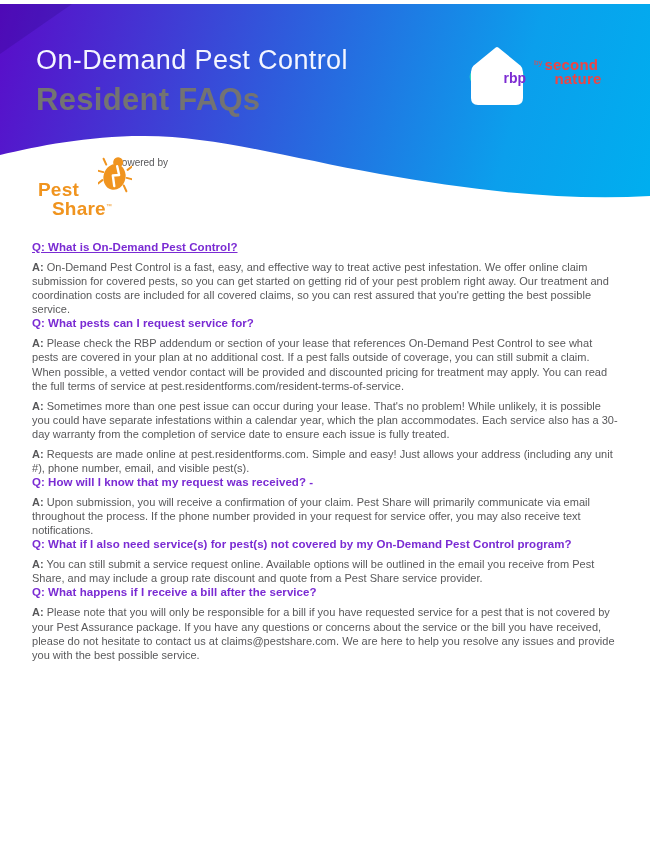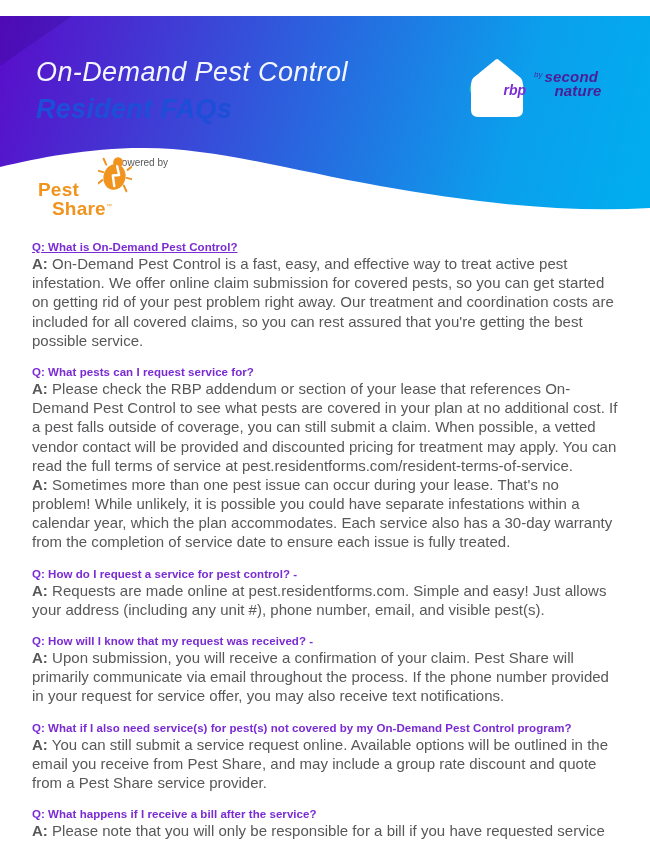--- a/index.html
+++ b/index.html
@@ -6,67 +6,67 @@
   html, body { background: #ffffff; }
   body {
     width: 650px; height: 841px;
     font-family: "Liberation Sans", "DejaVu Sans", sans-serif;
     position: relative;
     overflow: hidden;
   }
   .page { width: 650px; height: 841px; position: relative; background: #fff; }
 
   
-  .header { position: absolute; top: 16px; left: 0; width: 543px; height: 220px; font-style: italic; }
+  .header { position: absolute; top: 4px; left: 0; width: 543px; height: 220px; }
   .header svg.wave { position: absolute; top: 0; left: 0; display: block; }
   .header-titles { position: absolute; top: 40px; left: 36px; color: #ffffff; }
   .title-line1 {
     font-size: 27px; font-weight: 400; letter-spacing: 0.4px;
     color: #f4f6ff; line-height: 1.2;
   }
   .title-line2 {
-    font-size: 27px; font-weight: 700; letter-spacing: 0.3px;
-    color: #1d4ed8; line-height: 1.2; margin-top: 5px;
+    font-size: 31px; font-weight: 700; letter-spacing: 0.3px;
+    color: #737373; line-height: 1.2; margin-top: 5px;
   }
 
   
   .brand-lockup { position: absolute; top: 42px; left: 468px; width: 150px; height: 64px; }
   .rbp-badge { position: absolute; left: 0; top: 0; width: 58px; height: 62px; }
   .rbp-diamond {
     position: absolute; left: 7px; top: 9px; width: 44px; height: 44px;
     background: #2dd2c6; border-radius: 9px; transform: rotate(45deg);
   }
   .rbp-house { position: absolute; left: 2px; top: 0; }
   .rbp-text {
     position: absolute; left: 0; top: 24px; width: 58px; text-align: right;
     color: #7c2bd2; font-weight: 700; font-size: 14px; letter-spacing: 0px;
   }
-  .sn-block { position: absolute; left: 66px; top: 12px; color: #4c1d95; }
+  .sn-block { position: absolute; left: 66px; top: 12px; color: #ef4444; }
   .sn-by { font-size: 8px; font-weight: 400; vertical-align: top; opacity: 0.9; margin-right: 2px; }
   .sn-words { display: inline-block; font-weight: 700; font-size: 15px; line-height: 0.95; letter-spacing: 0.2px; }
   .sn-line2 { padding-left: 10px; }
 
   
   .powered { position: absolute; top: 157px; left: 38px; width: 130px; height: 60px; }
   .powered-label { font-size: 10px; color: #58585a; font-weight: 400; margin-left: 18px; text-align: right; }
   .ps-line1 { font-size: 19px; font-weight: 700; color: #f0941f; line-height: 1.0; letter-spacing: 0.2px; margin-top: 12px; }
   .ps-line2 { font-size: 19px; font-weight: 700; color: #f0941f; line-height: 1.0; margin-left: 14px; letter-spacing: 0.2px; }
   .ps-tm { font-size: 6px; vertical-align: super; font-weight: 400; }
   .ps-bug { position: absolute; left: 60px; top: -2px; }
 
   
   .content { position: absolute; top: 228px; left: 32px; width: 588px; }
   .faq-q {
     color: #7a2bd3; font-weight: 700; font-size: 11.5px;
-    line-height: 1.22; margin-top: 15px; letter-spacing: 0.05px;
+    line-height: 1.22; letter-spacing: 0.05px;
   }
   .faq-q:first-child { margin-top: 12px; text-decoration: underline; }
   .faq-a {
-    color: #58585a; font-size: 15px; line-height: 1.28;
-    letter-spacing: 0.02px;
+    color: #58585a; font-size: 11px; line-height: 1.28;
+    margin-top: 6px; letter-spacing: 0.02px;
   }
   .a-prefix { font-weight: 700; }
 </style>
 </head>
 <body>
 
 <div class="page">
 
   <div class="header">
     <svg class="wave" width="650" height="220" viewBox="0 0 650 220">
@@ -126,21 +126,20 @@
   <div class="content">
 
     <div class="faq-q">Q: What is On-Demand Pest Control?</div>
     <div class="faq-a"><span class="a-prefix">A:</span> <span>On-Demand Pest Control is a fast, easy, and effective way to treat active pest infestation. We offer online claim submission for covered pests, so you can get started on getting rid of your pest problem right away. Our treatment and coordination costs are included for all covered claims, so you can rest assured that you're getting the best possible service.</span></div>
 
     <div class="faq-q">Q: What pests can I request service for?</div>
     <div class="faq-a"><span class="a-prefix">A:</span> <span>Please check the RBP addendum or section of your lease that references On-Demand Pest Control to see what pests are covered in your plan at no additional cost. If a pest falls outside of coverage, you can still submit a claim. When possible, a vetted vendor contact will be provided and discounted pricing for treatment may apply. You can read the full terms of service at pest.residentforms.com/resident-terms-of-service.</span></div>
 
     <div class="faq-a"><span class="a-prefix">A:</span> <span>Sometimes more than one pest issue can occur during your lease. That's no problem! While unlikely, it is possible you could have separate infestations within a calendar year, which the plan accommodates. Each service also has a 30-day warranty from the completion of service date to ensure each issue is fully treated.</span></div>
 
-    <div class="faq-q">Q: How do I request a service for pest control? -</div>
     <div class="faq-a"><span class="a-prefix">A:</span> <span>Requests are made online at pest.residentforms.com. Simple and easy! Just allows your address (including any unit #), phone number, email, and visible pest(s).</span></div>
 
     <div class="faq-q">Q: How will I know that my request was received? -</div>
     <div class="faq-a"><span class="a-prefix">A:</span> <span>Upon submission, you will receive a confirmation of your claim. Pest Share will primarily communicate via email throughout the process. If the phone number provided in your request for service offer, you may also receive text notifications.</span></div>
 
     <div class="faq-q">Q: What if I also need service(s) for pest(s) not covered by my On-Demand Pest Control program?</div>
     <div class="faq-a"><span class="a-prefix">A:</span> <span>You can still submit a service request online. Available options will be outlined in the email you receive from Pest Share, and may include a group rate discount and quote from a Pest Share service provider.</span></div>
 
 
     <div class="faq-q">Q: What happens if I receive a bill after the service?</div>

